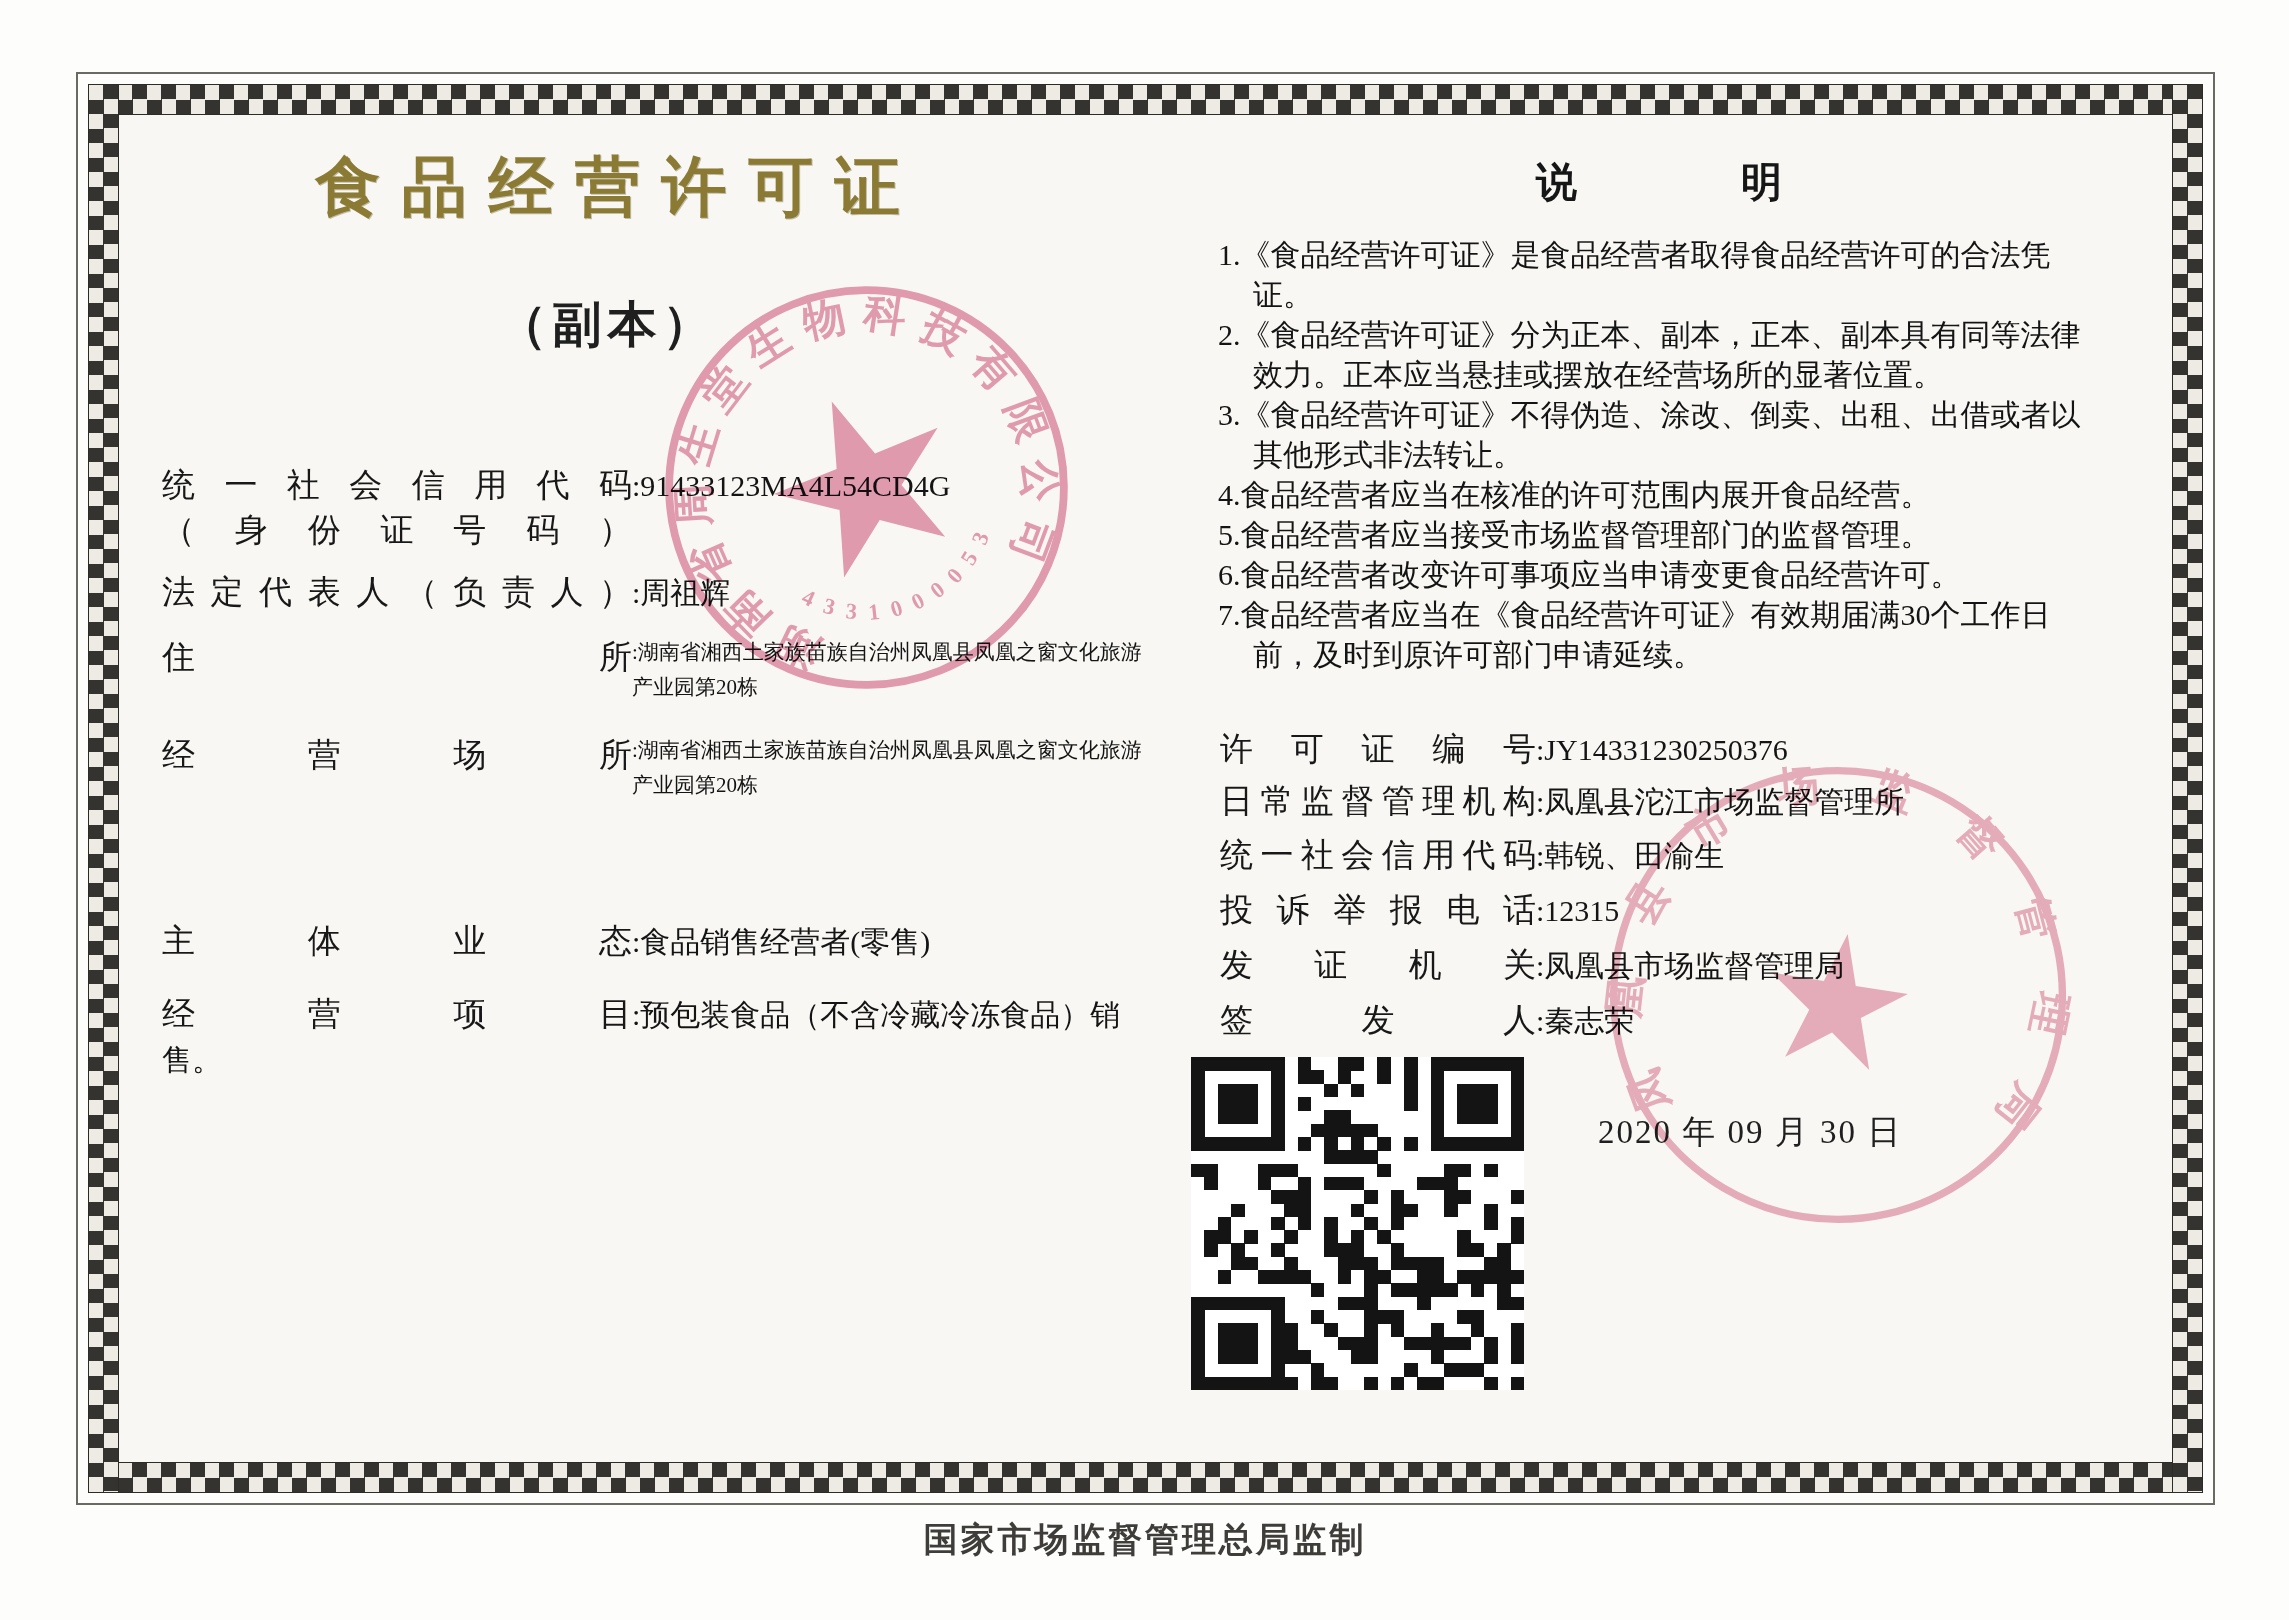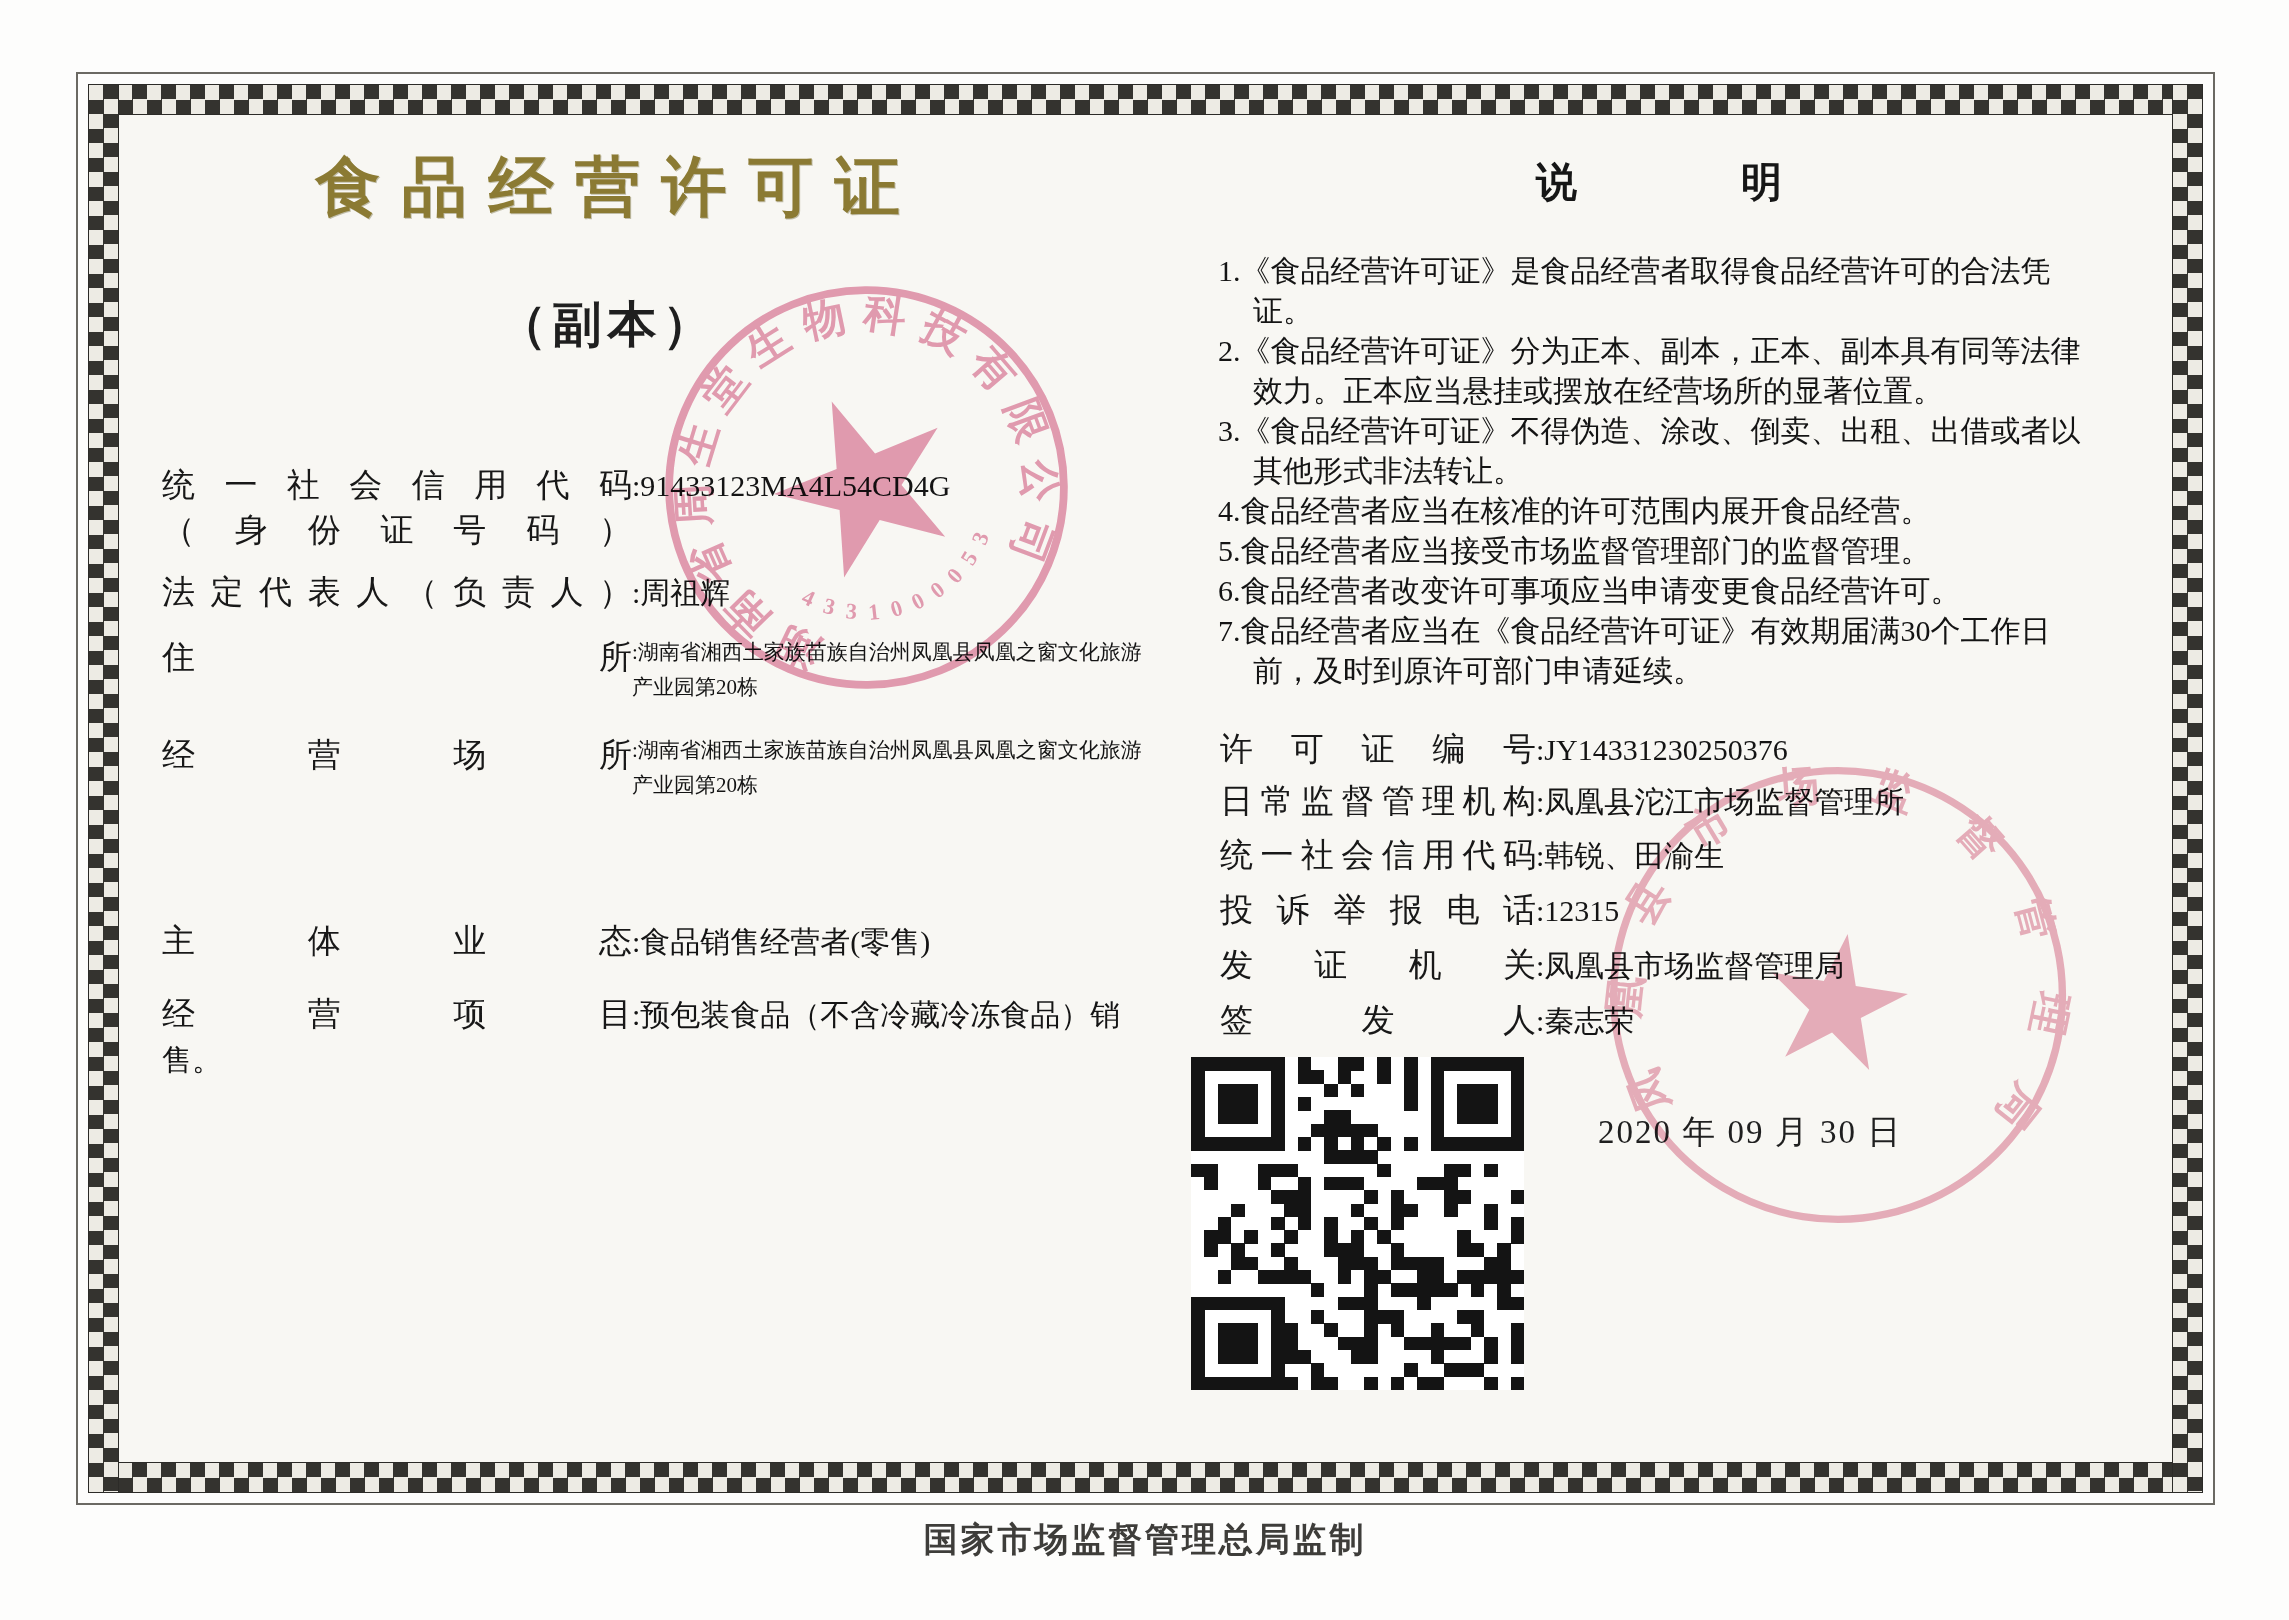--- a/index.html
+++ b/index.html
@@ -31,21 +31,21 @@
   .addr .lab{flex:0 0 470px;}
   .addr .val{width:521px;font-size:21px;line-height:35px;}
   .lrow.wrapRow{white-space:normal;width:1000px;line-height:45px;}
 
   .validity{position:absolute;left:165px;top:1318px;font-size:34px;white-space:nowrap;}
   .validity .vlab{letter-spacing:2.9px;}
   .validity .vval{margin-left:41px;letter-spacing:2px;}
 
   .notes-title{position:absolute;left:1218px;top:155px;width:882px;text-align:center;
                font-size:41px;font-weight:700;color:#161616;}
-  .notes{position:absolute;left:1218px;top:235px;width:882px;font-size:30px;line-height:40px;color:#141414;margin-top:16px;}
+  .notes{position:absolute;left:1218px;top:235px;width:882px;font-size:30px;line-height:40px;color:#141414;}
   .note-item{padding-left:35px;text-indent:-35px;}
 
   .rrow{position:absolute;left:1220px;white-space:nowrap;font-size:30px;}
   .rlab{display:inline-block;width:316px;text-align:justify;text-align-last:justify;
         font-size:33px;color:#181818;vertical-align:baseline;}
   .issue-date{position:absolute;left:1598px;top:1066px;font-size:33px;letter-spacing:2px;margin-top:44px;}
 
   .footer{position:absolute;left:0;right:0;top:1517px;text-align:center;font-size:34px;
           font-weight:700;letter-spacing:2.9px;color:#3e3d3a;}
 

